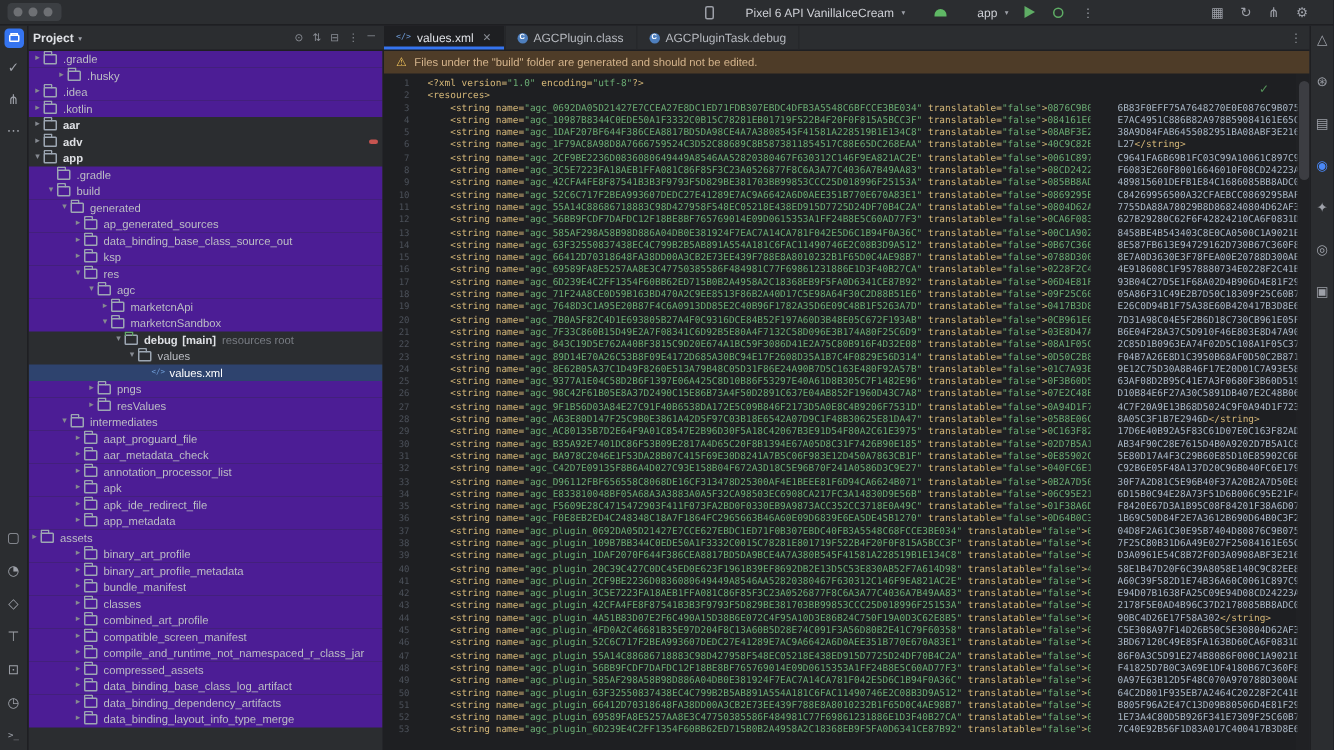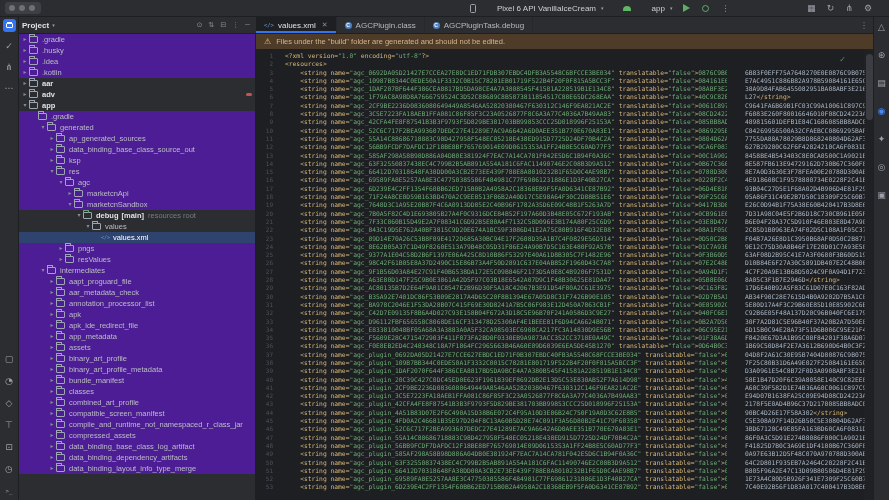--- a/index.html
+++ b/index.html
@@ -167,21 +167,21 @@
   </div>
   <span class="tabs-more">⋮</span>
 </div>
 
 <div class="tree" id="tree">
     <div class="trow brown" style="padding-left: 2px;">
       <span class="chv">▸</span>
       <span class="fico"></span>
       <span class="tlabel">.gradle</span>
     </div>
-    <div class="trow brown" style="padding-left: 2px;">
+    <div class="trow brown" style="padding-left: 18px;">
       <span class="chv">▸</span>
       <span class="fico"></span>
       <span class="tlabel">.husky</span>
     </div>
     <div class="trow brown" style="padding-left: 2px;">
       <span class="chv">▸</span>
       <span class="fico"></span>
       <span class="tlabel">.idea</span>
     </div>
     <div class="trow brown" style="padding-left: 2px;">
@@ -202,20 +202,25 @@
     </div>
     <div class="trow  bold" style="padding-left: 2px;">
       <span class="chv">▾</span>
       <span class="fico"></span>
       <span class="tlabel">app</span>
     </div>
     <div class="trow brown" style="padding-left: 11px;">
       <span class="chv"></span>
       <span class="fico"></span>
       <span class="tlabel">.gradle</span>
+    </div>
+    <div class="trow brown" style="padding-left: 11px;">
+      <span class="chv">▾</span>
+      <span class="fico"></span>
+      <span class="tlabel">build</span>
     </div>
     <div class="trow brown" style="padding-left: 20px;">
       <span class="chv">▾</span>
       <span class="fico"></span>
       <span class="tlabel">generated</span>
     </div>
     <div class="trow brown" style="padding-left: 29px;">
       <span class="chv">▸</span>
       <span class="fico"></span>
       <span class="tlabel">ap_generated_sources</span>
@@ -305,21 +310,21 @@
     <div class="trow brown" style="padding-left: 29px;">
       <span class="chv">▸</span>
       <span class="fico"></span>
       <span class="tlabel">apk_ide_redirect_file</span>
     </div>
     <div class="trow brown" style="padding-left: 29px;">
       <span class="chv">▸</span>
       <span class="fico"></span>
       <span class="tlabel">app_metadata</span>
     </div>
-    <div class="trow brown" style="padding-left: 29px;">
+    <div class="trow brown" style="">
       <span class="chv">▸</span>
       <span class="fico"></span>
       <span class="tlabel">assets</span>
     </div>
     <div class="trow brown" style="padding-left: 29px;">
       <span class="chv">▸</span>
       <span class="fico"></span>
       <span class="tlabel">binary_art_profile</span>
     </div>
     <div class="trow brown" style="padding-left: 29px; align-items: center;">

